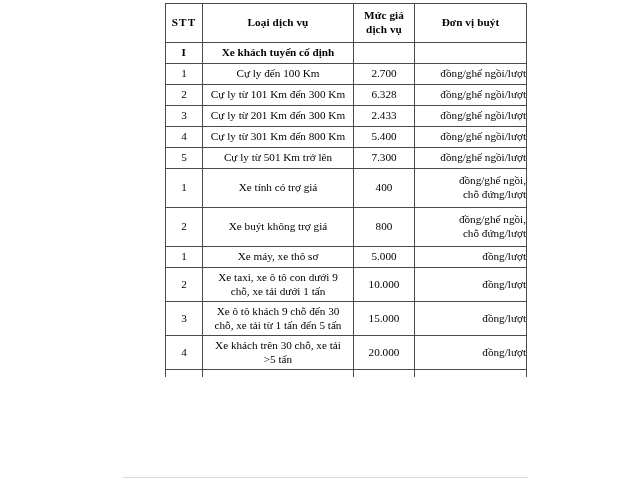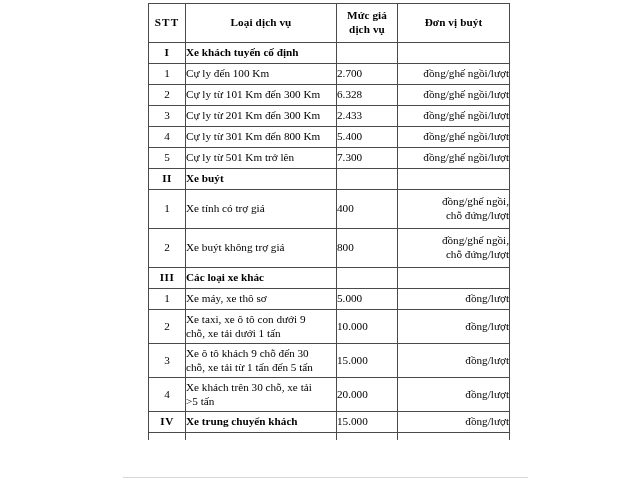--- a/index.html
+++ b/index.html
@@ -25,20 +25,21 @@
     position: absolute;
     left: 148px;
     top: 3px;
     width: 361px;
   }
   table.price-table {
     border-collapse: collapse;
     table-layout: fixed;
     width: 361px;
     background: #0f172a;
+    margin-left: 17px;
   }
   table.price-table col.c-stt    { width: 37px; }
   table.price-table col.c-name   { width: 151px; }
   table.price-table col.c-price  { width: 61px; }
   table.price-table col.c-unit   { width: 112px; }
 
   table.price-table td,
   table.price-table th {
     border: 1px solid #4a4a4a;
     padding: 0;
@@ -58,25 +59,25 @@
     letter-spacing: 0.1px;
   }
   th.h-stt { letter-spacing: 1.1px; }
 
   
   td.stt {
     text-align: center;
     padding: 3px 2px;
   }
   td.name {
-    text-align: left;
+    text-align: center;
     padding: 3px 5px 3px 6px;
   }
   td.price {
-    text-align: left;
+    text-align: center;
     padding: 3px 6px 3px 3px;
   }
   td.unit {
     text-align: right;
     padding: 3px 3px;
   }
 
   
   tr.section td.stt,
   tr.section td.name {
@@ -160,46 +161,34 @@
             <td class="name two-line">Cự ly từ 301 Km đến 800 Km</td>
             <td class="price two-line">5.400</td>
             <td class="unit two-line">đồng/ghế ngồi/lượt</td>
           </tr>
           <tr class="item r-short">
             <td class="stt two-line">5</td>
             <td class="name two-line">Cự ly từ 501 Km trở lên</td>
             <td class="price two-line">7.300</td>
             <td class="unit two-line">đồng/ghế ngồi/lượt</td>
           </tr>
-          <tr class="section r-short">
-            <td class="stt two-line">II</td>
-            <td class="name two-line">Xe buýt</td>
-            <td class="price two-line"></td>
-            <td class="unit two-line"></td>
-          </tr>
           <tr class="item r-two">
             <td class="stt two-line">1</td>
             <td class="name two-line">Xe tính có trợ giá</td>
             <td class="price two-line">400</td>
             <td class="unit two-line">đồng/ghế ngồi,
 chỗ đứng/lượt</td>
           </tr>
           <tr class="item r-two">
             <td class="stt two-line">2</td>
             <td class="name two-line">Xe buýt không trợ giá</td>
             <td class="price two-line">800</td>
             <td class="unit two-line">đồng/ghế ngồi,
 chỗ đứng/lượt</td>
           </tr>
-          <tr class="section r-short">
-            <td class="stt two-line">III</td>
-            <td class="name two-line">Các loại xe khác</td>
-            <td class="price two-line"></td>
-            <td class="unit two-line"></td>
-          </tr>
           <tr class="item r-short">
             <td class="stt two-line">1</td>
             <td class="name two-line">Xe máy, xe thô sơ</td>
             <td class="price two-line">5.000</td>
             <td class="unit two-line">đồng/lượt</td>
           </tr>
           <tr class="item r-tall">
             <td class="stt two-line">2</td>
             <td class="name two-line">Xe taxi, xe ô tô con dưới 9
 chỗ, xe tải dưới 1 tấn</td>
@@ -213,26 +202,20 @@
             <td class="price two-line">15.000</td>
             <td class="unit two-line">đồng/lượt</td>
           </tr>
           <tr class="item r-tall">
             <td class="stt two-line">4</td>
             <td class="name two-line">Xe khách trên 30 chỗ, xe tải
 &gt;5 tấn</td>
             <td class="price two-line">20.000</td>
             <td class="unit two-line">đồng/lượt</td>
           </tr>
-          <tr class="section r-short">
-            <td class="stt two-line">IV</td>
-            <td class="name two-line">Xe trung chuyển khách</td>
-            <td class="price two-line">15.000</td>
-            <td class="unit two-line">đồng/lượt</td>
-          </tr>
           <tr class="clipped">
             <td class="stt"></td>
             <td class="name"></td>
             <td class="price"></td>
             <td class="unit"></td>
           </tr>
         </tbody>
     </table>
   </div>
 

